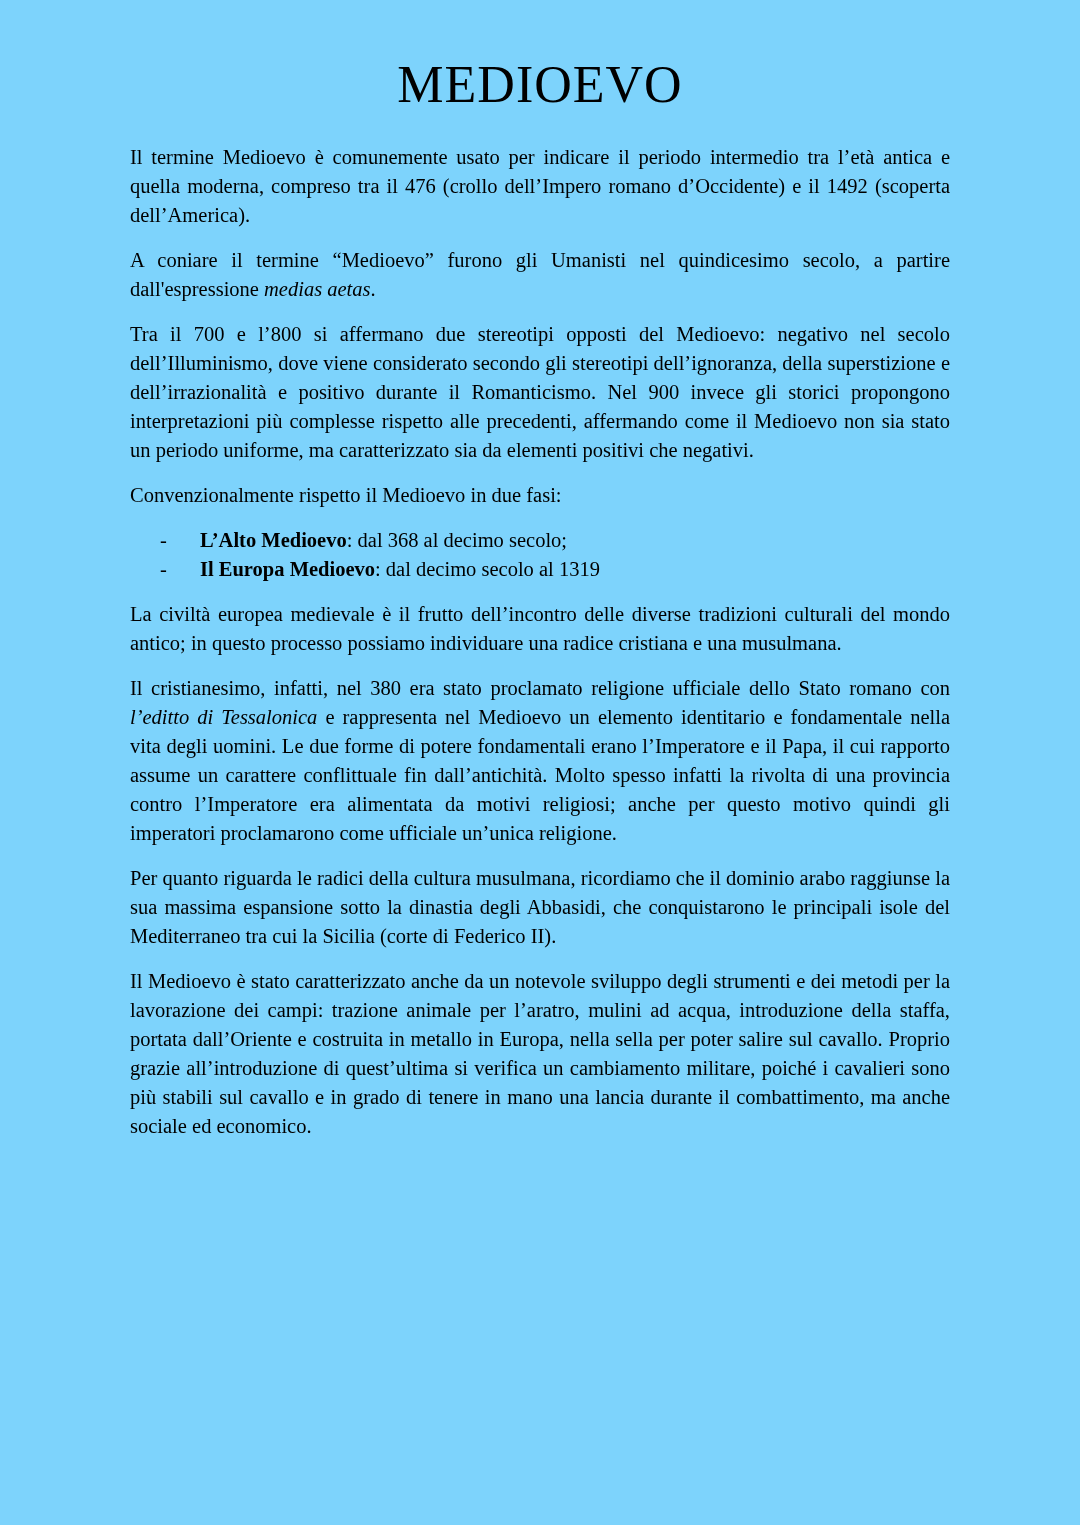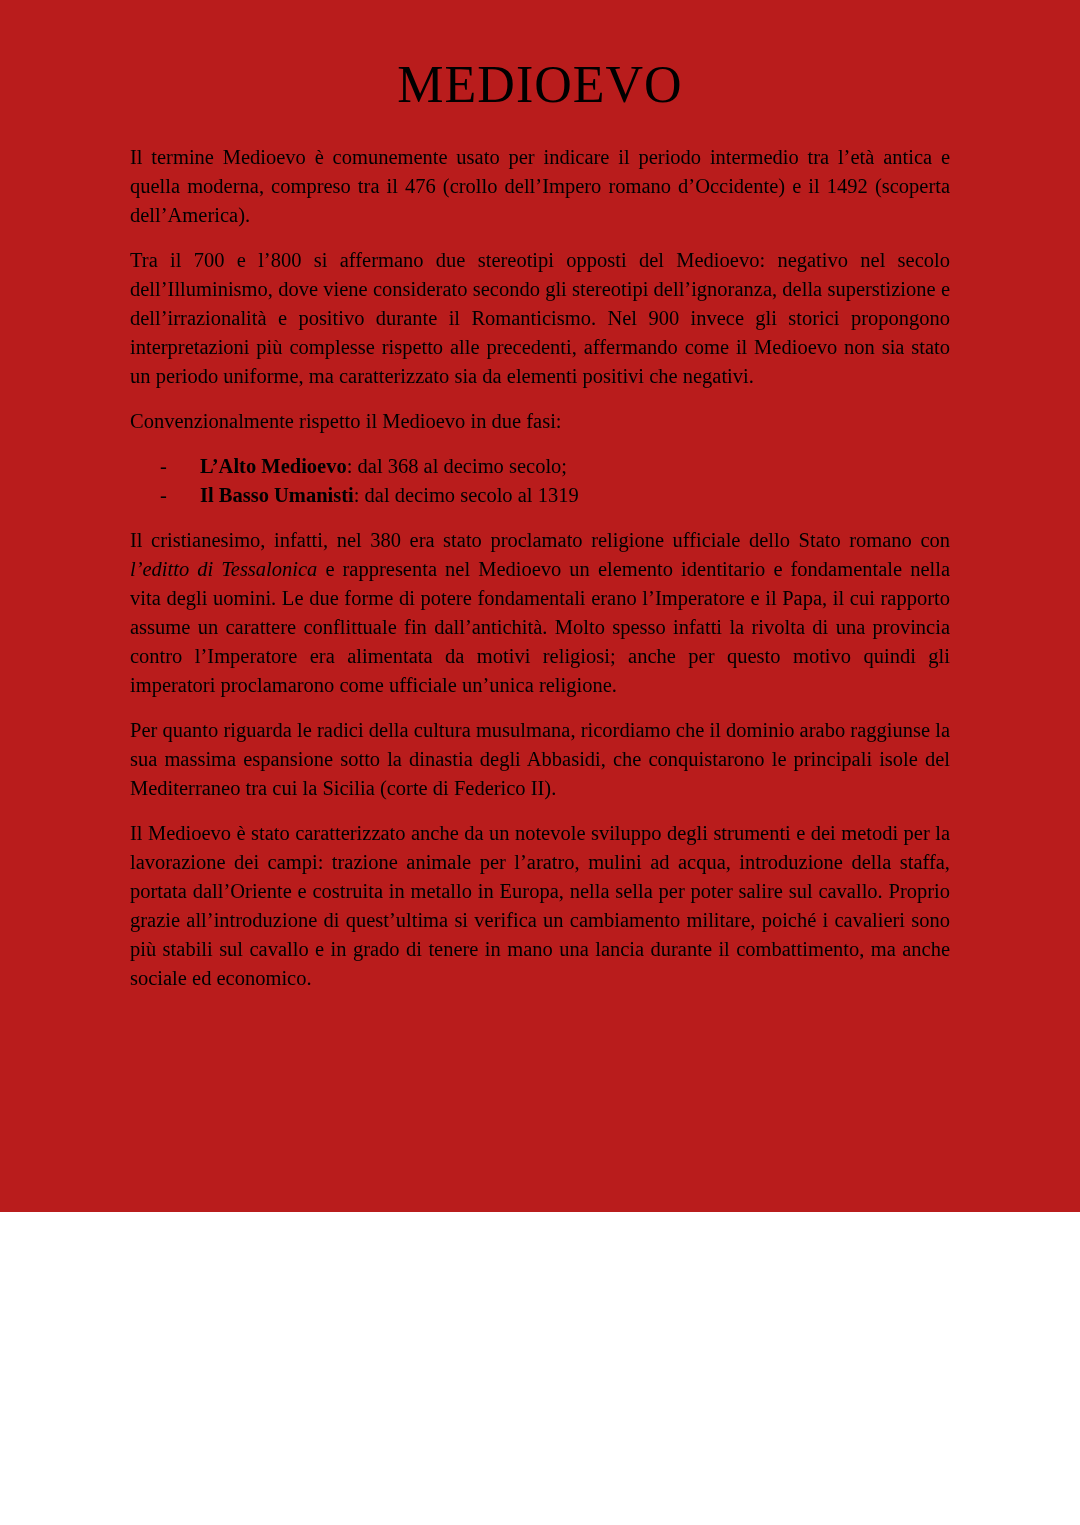--- a/index.html
+++ b/index.html
@@ -12,23 +12,23 @@
     width: 1080px;
     height: 1525px;
     font-family: "Liberation Serif", "DejaVu Serif", serif;
     color: #000000;
     box-sizing: border-box;
     overflow: hidden;
   }
   .page {
     box-sizing: border-box;
     width: 1080px;
-    height: 1212px;
+    height: 1525px;
     padding: 56px 130px 40px 130px;
-    background: #b91c1c;
+    background: #7dd3fc;
   }
   h1.doc-title {
     text-align: center;
     font-size: 52px;
     font-weight: normal;
     letter-spacing: 1px;
     margin: 0 0 30px 0;
     line-height: 1.1;
   }
   .doc-body p {
@@ -57,29 +57,31 @@
   .b { font-weight: bold; font-family: Liberation Serif, serif; }
   .i { font-style: italic; }
 </style>
 </head>
 <body>
 
 <div class="page">
   <h1 class="doc-title">MEDIOEVO</h1>
   <div class="doc-body">
       <p><span>Il termine Medioevo è comunemente usato per indicare il periodo intermedio tra l’età antica e quella moderna, compreso tra il 476 (crollo dell’Impero romano d’Occidente) e il 1492 (scoperta dell’America).</span></p>
+      <p><span>A coniare il termine “Medioevo” furono gli Umanisti nel quindicesimo secolo, a partire dall'espressione </span><span class="i">medias aetas</span><span>.</span></p>
       <p><span>Tra il 700 e l’800 si affermano due stereotipi opposti del Medioevo: negativo nel secolo dell’Illuminismo, dove viene considerato secondo gli stereotipi dell’ignoranza, della superstizione e dell’irrazionalità e positivo durante il Romanticismo. Nel 900 invece gli storici propongono interpretazioni più complesse rispetto alle precedenti, affermando come il Medioevo non sia stato un periodo uniforme, ma caratterizzato sia da elementi positivi che negativi.</span></p>
       <p><span>Convenzionalmente rispetto il Medioevo in due fasi:</span></p>
       <ul>
         <li>
           <span class="marker">-</span>
           <span class="li-text"><span class="b">L’Alto Medioevo</span><span>: dal 368 al decimo secolo;</span></span>
         </li>
         <li>
           <span class="marker">-</span>
-          <span class="li-text"><span class="b">Il Basso Umanisti</span><span>: dal decimo secolo al 1319</span></span>
+          <span class="li-text"><span class="b">Il Europa Medioevo</span><span>: dal decimo secolo al 1319</span></span>
         </li>
       </ul>
+      <p><span>La civiltà europea medievale è il frutto dell’incontro delle diverse tradizioni culturali del mondo antico; in questo processo possiamo individuare una radice cristiana e una musulmana.</span></p>
       <p><span>Il cristianesimo, infatti, nel 380 era stato proclamato religione ufficiale dello Stato romano con </span><span class="i">l’editto di Tessalonica</span><span> e rappresenta nel Medioevo un elemento identitario e fondamentale nella vita degli uomini. Le due forme di potere fondamentali erano l’Imperatore e il Papa, il cui rapporto assume un carattere conflittuale fin dall’antichità. Molto spesso infatti la rivolta di una provincia contro l’Imperatore era alimentata da motivi religiosi; anche per questo motivo quindi gli imperatori proclamarono come ufficiale un’unica religione.</span></p>
       <p><span>Per quanto riguarda le radici della cultura musulmana, ricordiamo che il dominio arabo raggiunse la sua massima espansione sotto la dinastia degli Abbasidi, che conquistarono le principali isole del Mediterraneo tra cui la Sicilia (corte di Federico II).</span></p>
       <p><span>Il Medioevo è stato caratterizzato anche da un notevole sviluppo degli strumenti e dei metodi per la lavorazione dei campi: trazione animale per l’aratro, mulini ad acqua, introduzione della staffa, portata dall’Oriente e costruita in metallo in Europa, nella sella per poter salire sul cavallo. Proprio grazie all’introduzione di quest’ultima si verifica un cambiamento militare, poiché i cavalieri sono più stabili sul cavallo e in grado di tenere in mano una lancia durante il combattimento, ma anche sociale ed economico.</span></p>
     </div>
 </div>
 
 </body></html>

